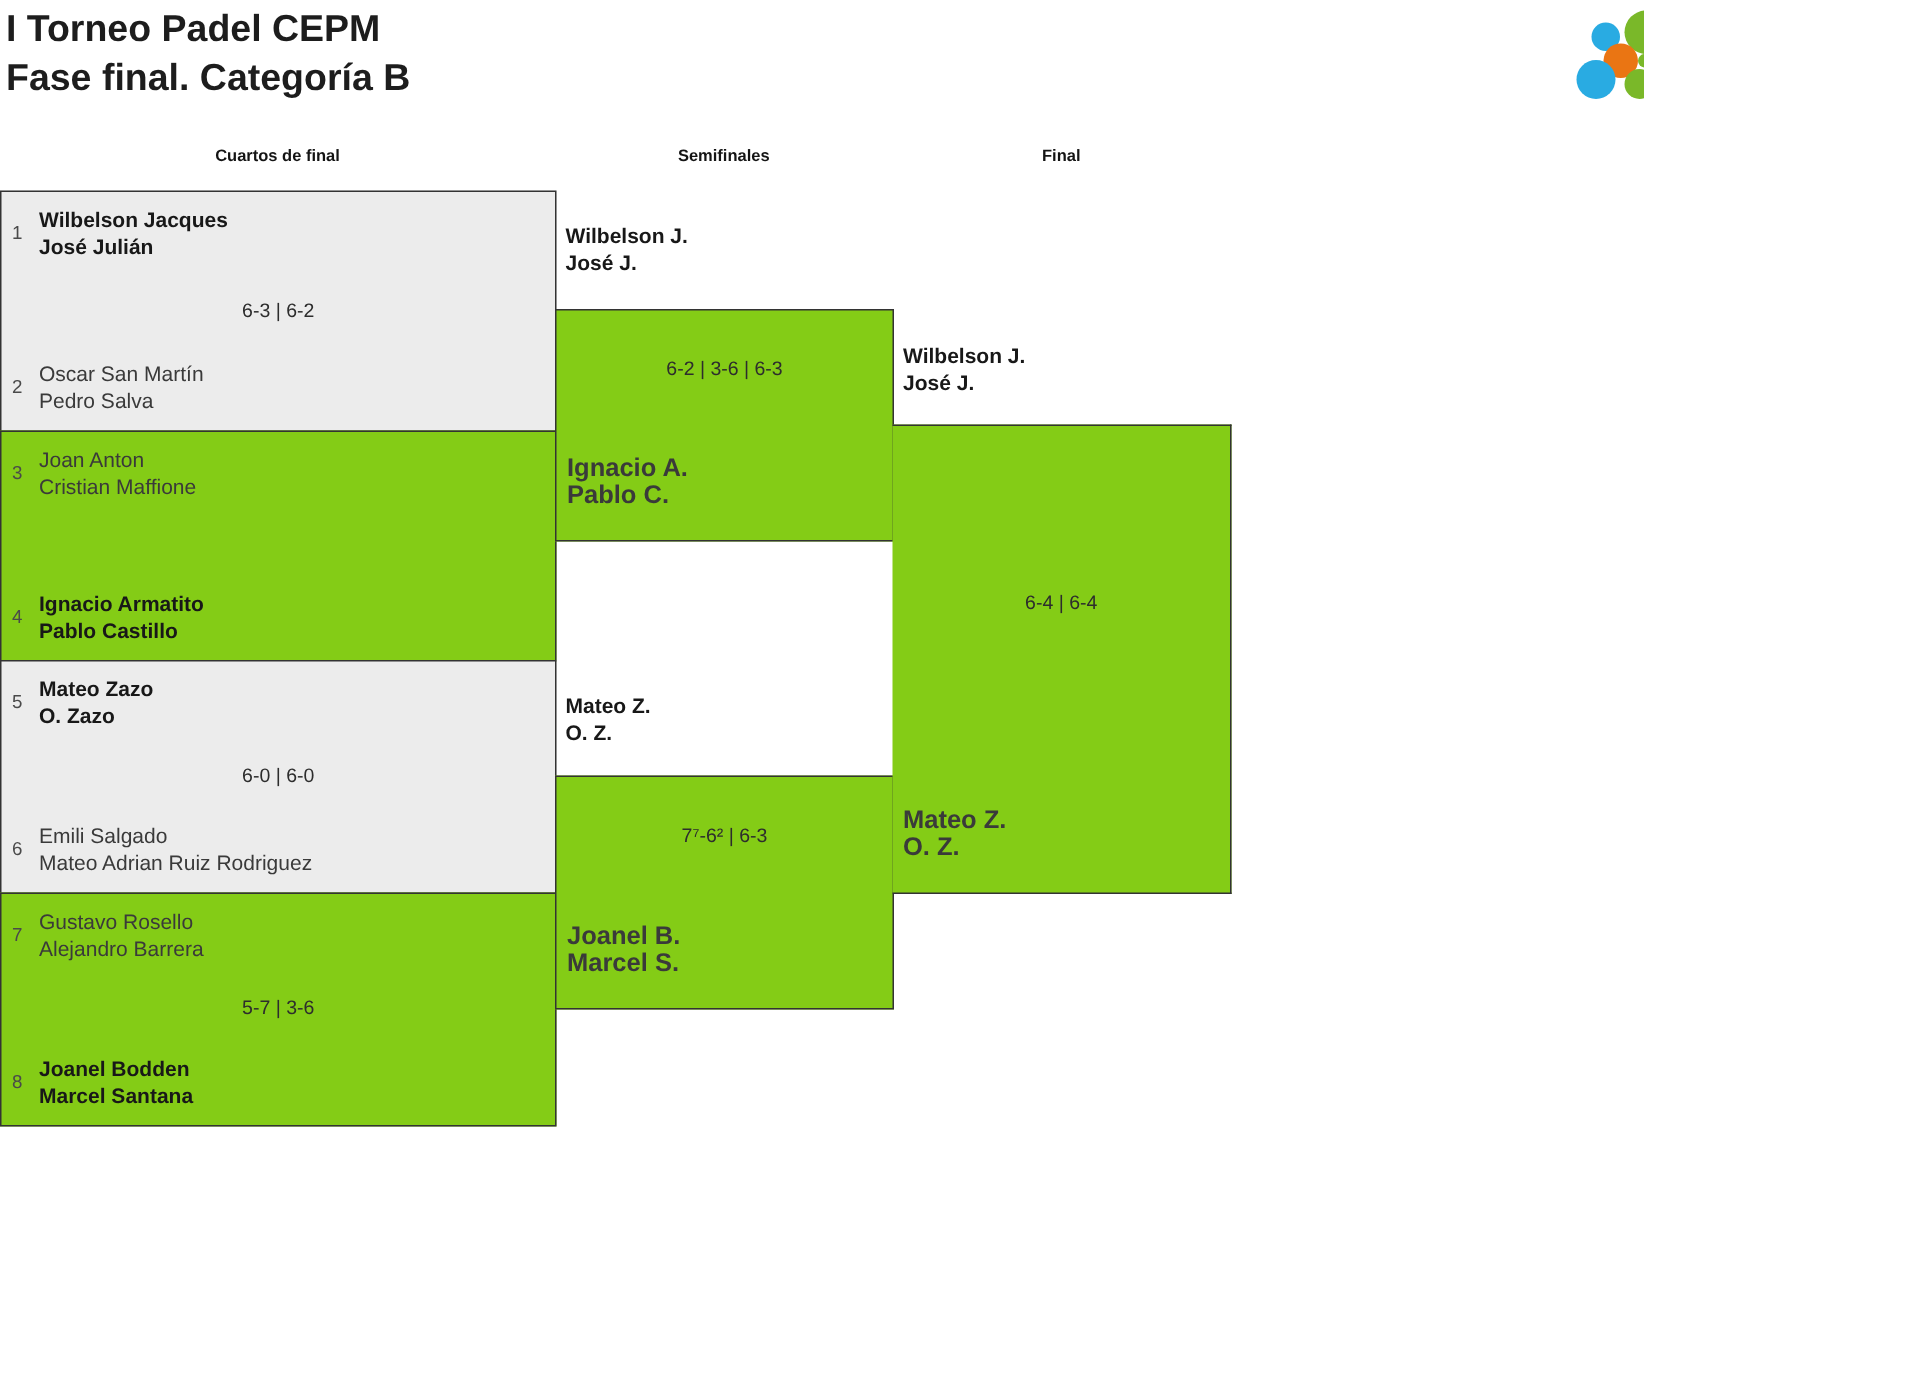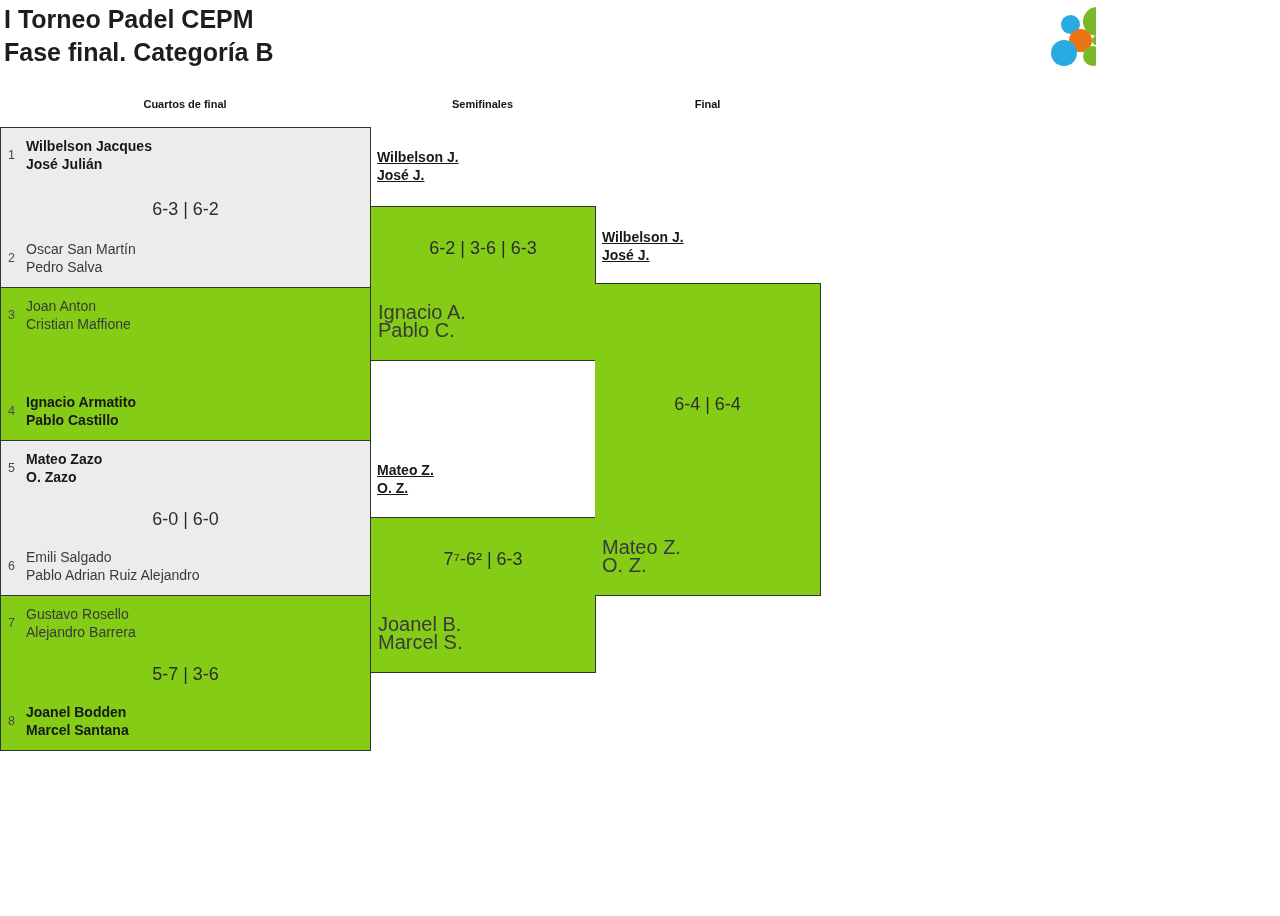--- a/index.html
+++ b/index.html
@@ -41,33 +41,33 @@
   .final-box { left:595px; top:283px; width:226px; height:313px; border-left:none; }
   
   .slot { position:absolute; left:0; right:0; display:flex; align-items:center; }
   .slot-top { top:9px; }
   .slot-bottom { bottom:11px; }
   .seed { flex:0 0 25px; width:25px; padding-left:7px; font-size:12.5px; color:#4a4a4a; }
   .team { font-size:14px; line-height:18px; color:#3a3a3a; }
   .team.winner { font-weight:700; color:#181818; }
   
   .score { position:absolute; left:0; right:0; text-align:center;
-           font-size:18px; color:#2d2d2d; }
+           font-size:13px; color:#2d2d2d; }
   .qf .score { top:50%; margin-top:-9px; }
   .sf .score { top:31px; }
   .final-box .score { top:110px; }
   
   .adv-label { position:absolute; font-size:14px; line-height:18px;
-               font-weight:700; color:#181818;text-decoration:underline; }
+               font-weight:700; color:#181818; }
   .al-sf1   { left:377px; top:148px; }
   .al-sf2   { left:377px; top:461px; }
   .al-final { left:602px; top:228px; }
   
-  .loser { position:absolute; left:7px; bottom:21px; font-size:20px;
-           line-height:18px; color:#3a3a3a; }
+  .loser { position:absolute; left:7px; bottom:21px; font-size:17px;
+           line-height:18px; color:#3a3a3a;font-weight:bold; }
 </style>
 </head>
 <body>
 
 <div class="page">
 
   <div class="title">
     <div>I Torneo Padel CEPM</div>
     <div>Fase final. Categoría B</div>
   </div>
@@ -127,21 +127,21 @@
       <div class="team winner">
         <div>Mateo Zazo</div>
         <div>O. Zazo</div>
       </div>
     </div>
     <div class="score">6-0 | 6-0</div>
     <div class="slot slot-bottom">
       <span class="seed">6</span>
       <div class="team">
         <div>Emili Salgado</div>
-        <div>Pablo Adrian Ruiz Alejandro</div>
+        <div>Mateo Adrian Ruiz Rodriguez</div>
       </div>
     </div>
   </div>
 
   <div class="box qf qf4">
     <div class="slot slot-top">
       <span class="seed">7</span>
       <div class="team">
         <div>Gustavo Rosello</div>
         <div>Alejandro Barrera</div>

